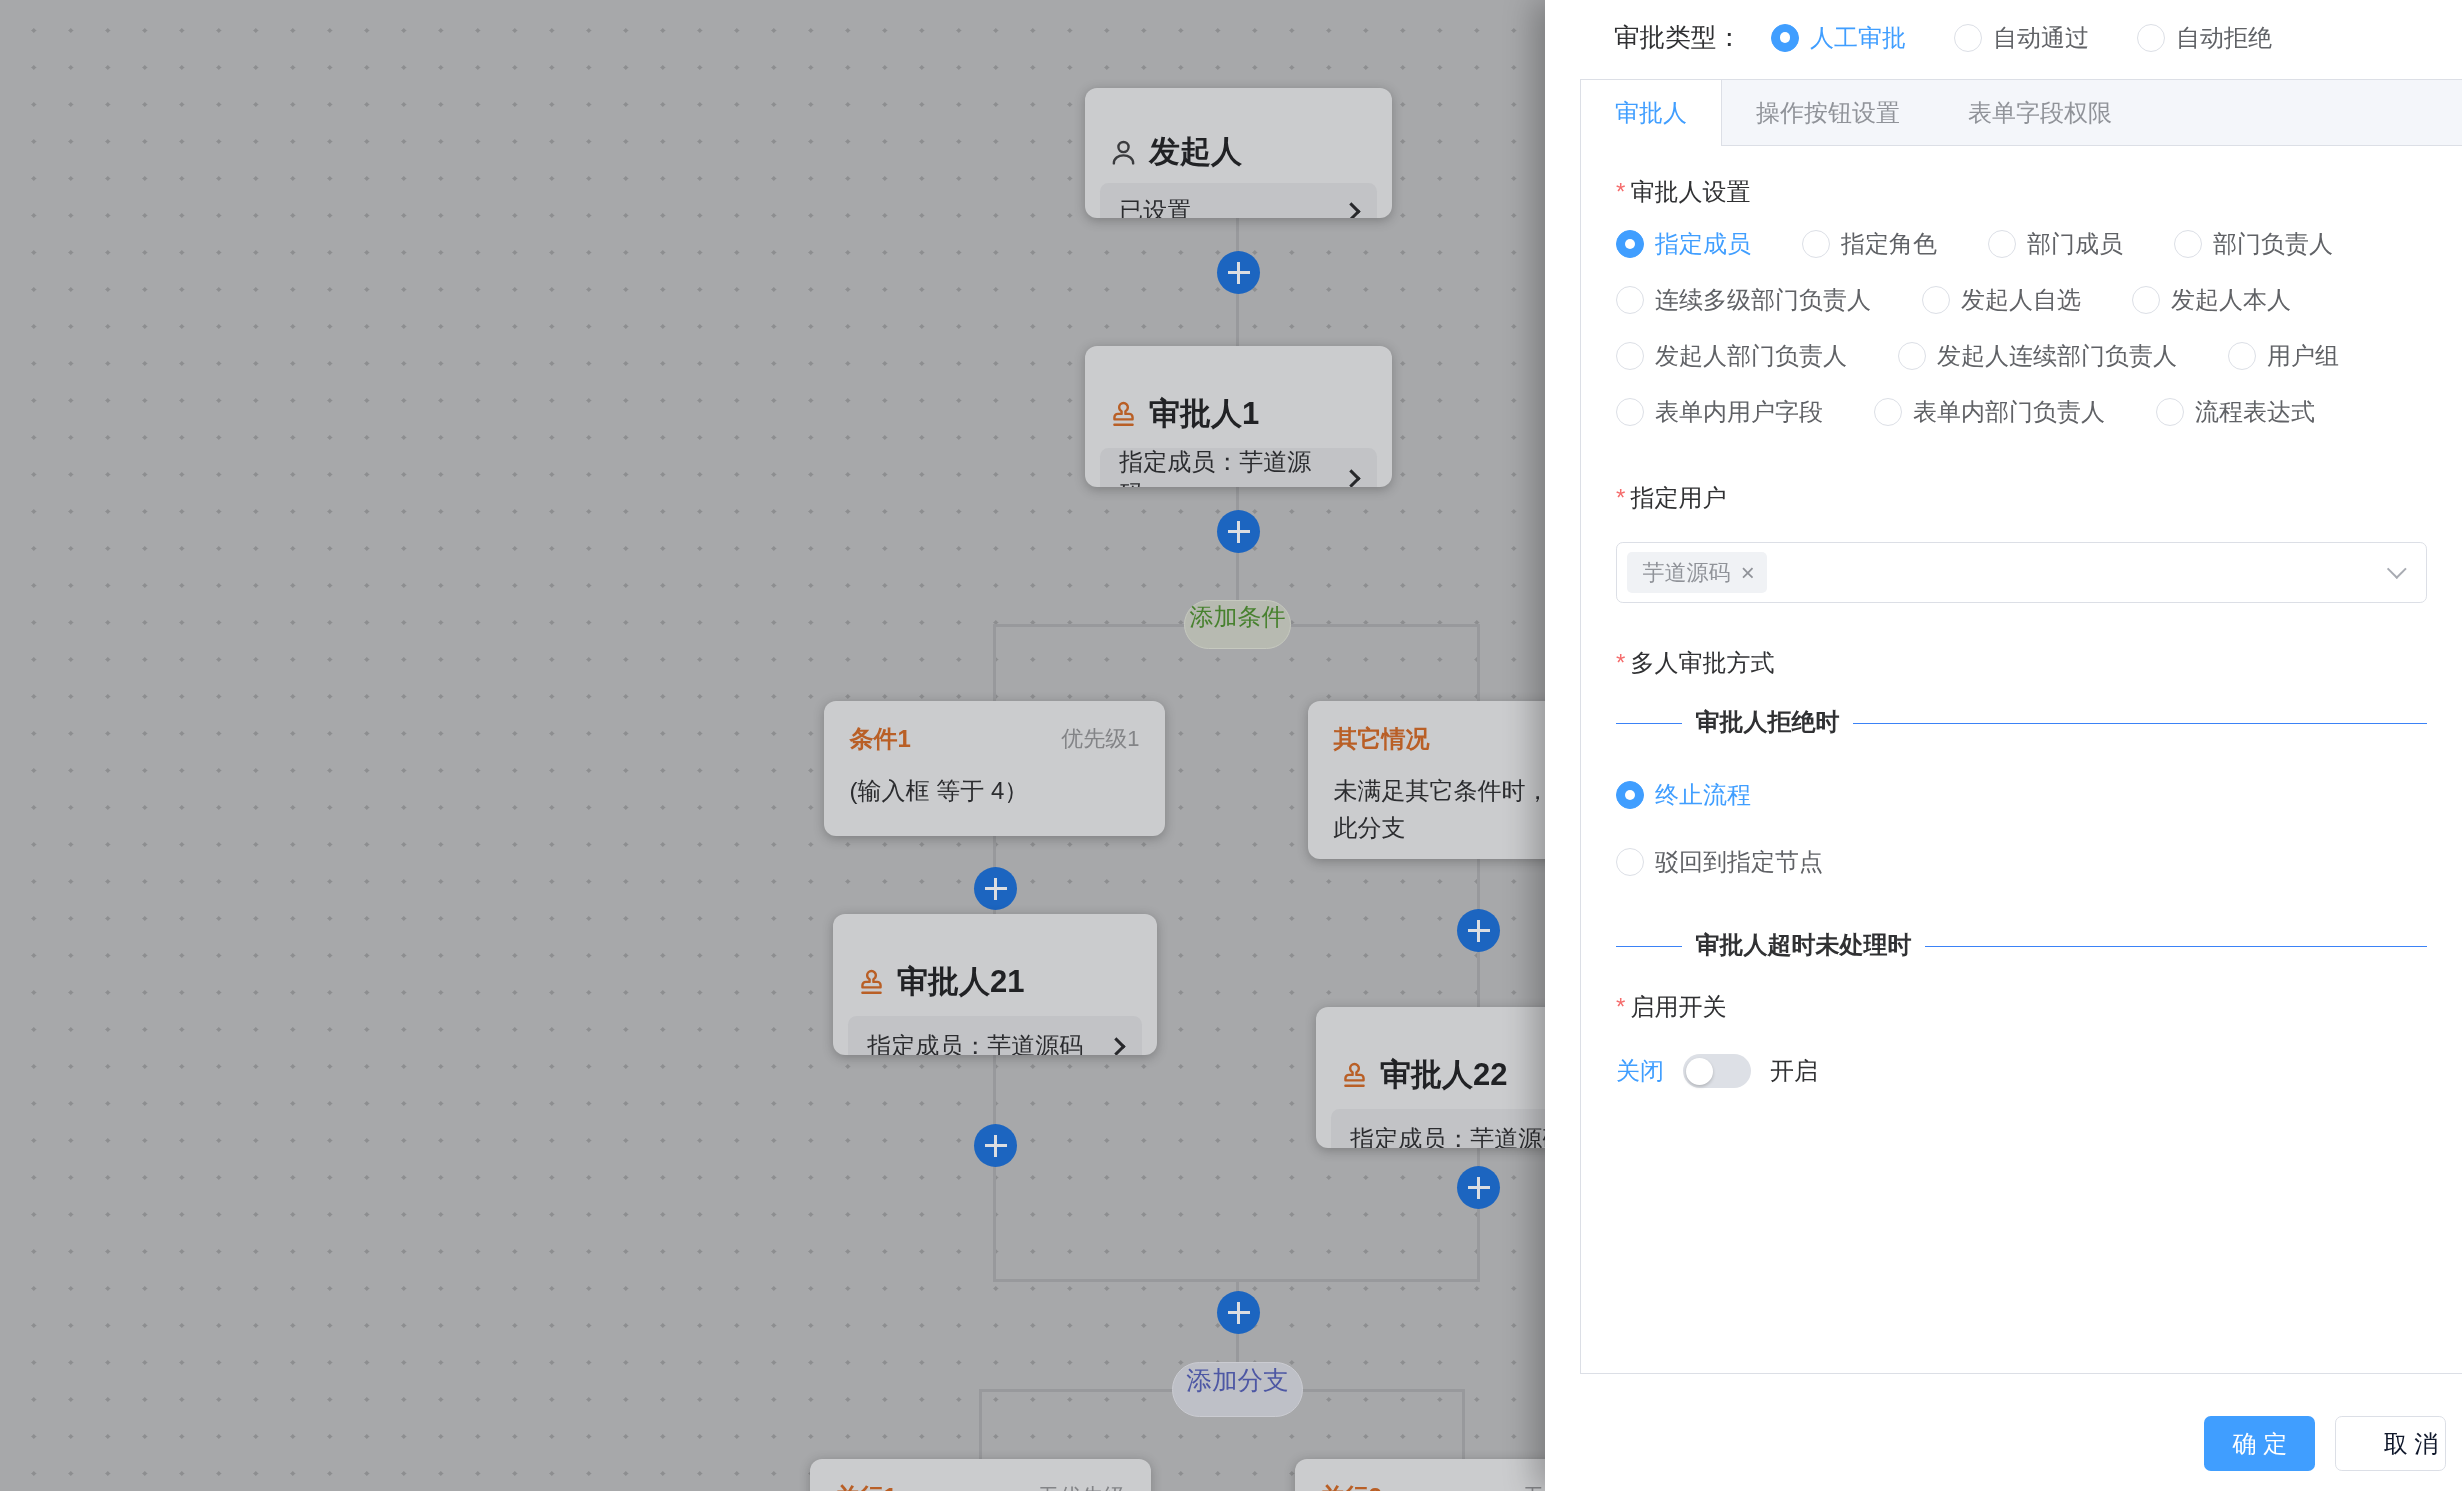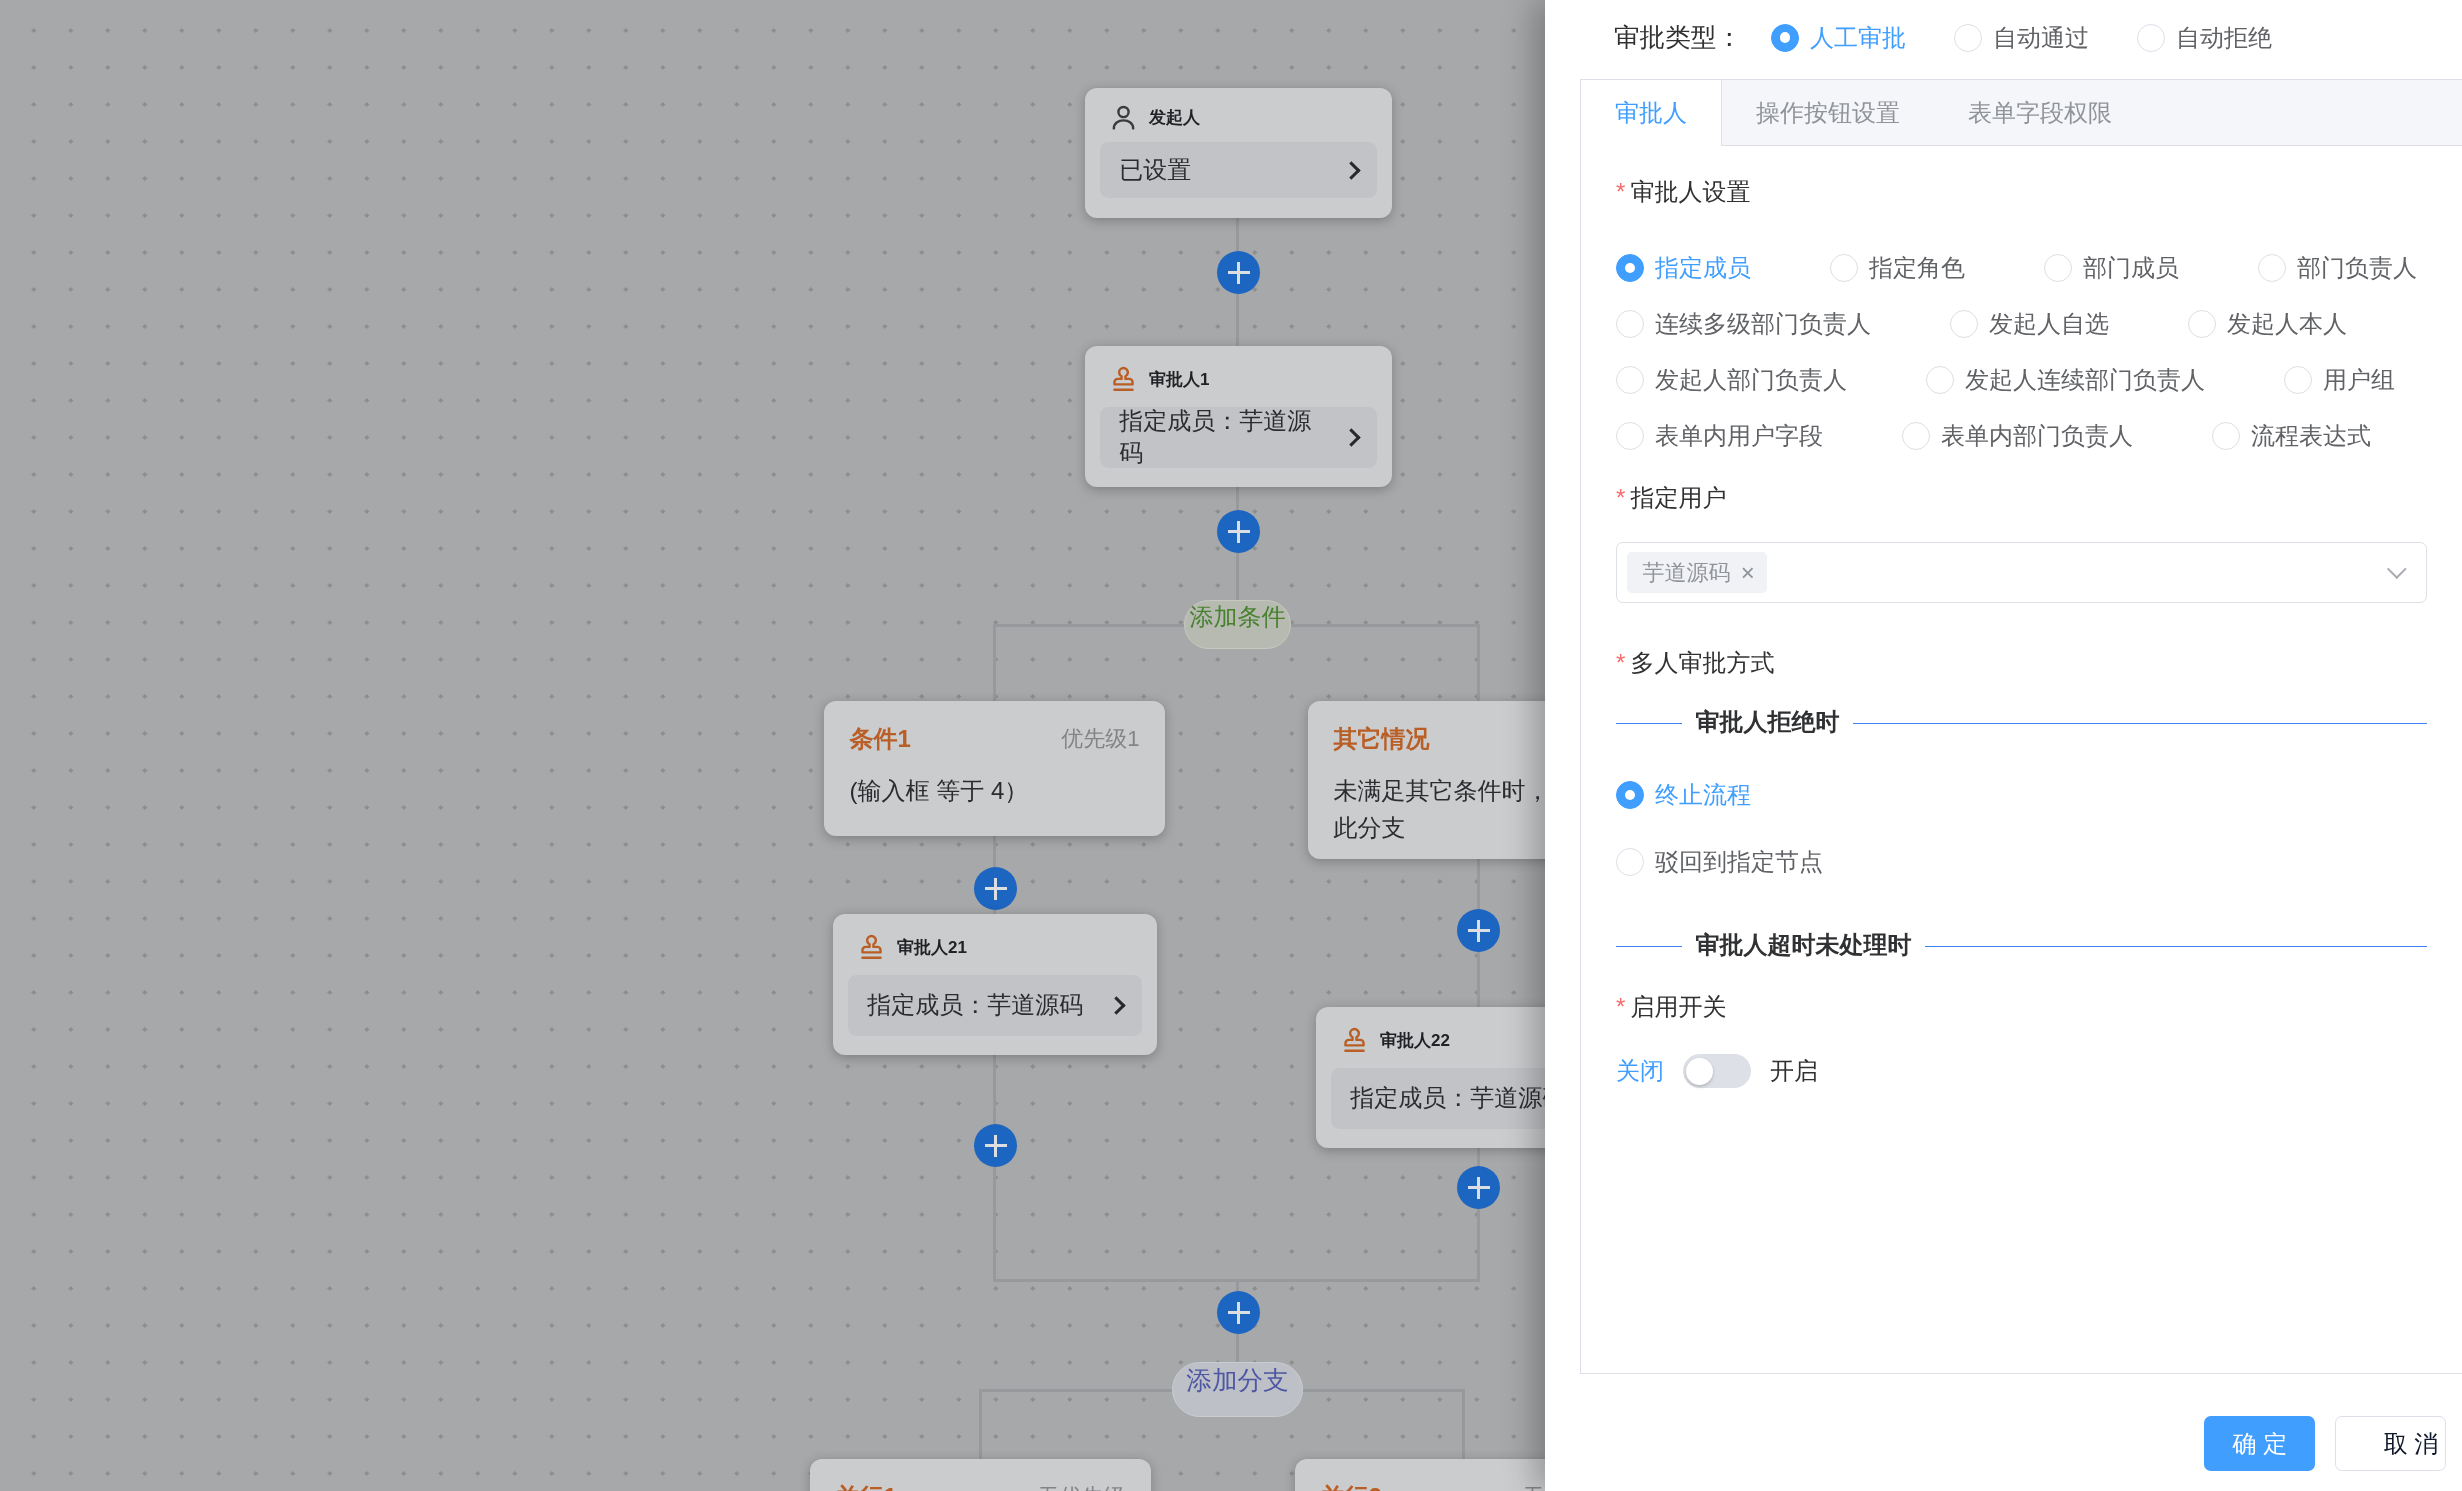--- a/index.html
+++ b/index.html
@@ -7,21 +7,21 @@
   body { font-family:"Liberation Sans","DejaVu Sans",sans-serif; }
   #app { position:relative; width:2462px; height:1491px; background:#a7a8aa; }
 
   
   .canvas { position:absolute; left:0; top:0; width:1545px; height:1491px; overflow:hidden;
     background-color:#a7a8aa;
     background-image:radial-gradient(#8d8e90 2.1px, transparent 2.2px);
     background-size:37px 37px; background-position:15.3px 12px; }
   .cline { position:absolute; background:#98999c; }
   .node { position:absolute; background:#cbccce; border-radius:12px; box-shadow:0 2.6px 10.2px rgba(35,36,38,.30); overflow:hidden; }
-  .node-header { display:flex; align-items:center; gap:11px; padding:19px 24px 0; font-size:17px; font-weight:600; color:#212225; }
+  .node-header { display:flex; align-items:center; gap:11px; padding:19px 24px 0; font-size:31px; font-weight:600; color:#212225;margin-top:28px; }
   .node-body { margin:12.8px 15.3px 15.3px; background:#c2c3c6; border-radius:8.5px; height:61px;
     display:flex; align-items:center; justify-content:space-between; padding:0 19px; font-size:24px; color:#2b2c2f; }
   .chev-right { width:12.8px; height:12.8px; border-top:3.4px solid #27282b; border-right:3.4px solid #27282b; transform:rotate(45deg); flex:none; margin-left:12px; }
   .cond-header { display:flex; align-items:center; justify-content:space-between; padding:22px 25.6px 0; }
   .cond-title { font-size:24px; font-weight:700; color:#b95f26; }
   .cond-priority { font-size:22px; color:#838487; }
   .cond-body { margin:17px 25.6px 19px; font-size:24px; color:#2b2c2f; line-height:37px; }
   .plus-btn { position:absolute; width:43px; height:43px; border-radius:50%; background:#1c65c0;
     display:flex; align-items:center; justify-content:center; }
   .plus-btn::before { content:""; position:absolute; width:22px; height:2.6px; background:#dcdee1; }
@@ -44,21 +44,21 @@
   .radio.selected .rlabel { color:var(--primary); }
 
   .tabs-box { position:absolute; left:35px; top:79px; right:0; bottom:117px; border:0.9px solid #dcdfe6; border-right:none; background:#fff; }
   .tabs-header { height:66px; background:#f4f6fa; border-bottom:0.9px solid #dcdfe6; display:flex; }
   .tab { height:66px; display:flex; align-items:center; padding:0 34px; font-size:24px; color:#909399; cursor:pointer; }
   .tab.active { background:#fff; color:var(--primary); border-right:0.9px solid #dcdfe6; margin-bottom:-0.9px; }
   .tab-pane { position:relative; height:1189px; overflow:hidden; padding:29px 36px 0 35px; }
 
   .form-label { display:flex; align-items:center; height:34px; font-size:24px; color:#303133; font-weight:500; }
   .form-label .req { color:#f56c6c; margin-right:5.1px; font-size:24px; }
-  .radio-grid-row { display:flex; align-items:flex-end; gap:79px; height:56px; }
+  .radio-grid-row { display:flex; align-items:flex-start; gap:51px; height:56px; }
   .radio-grid { margin-top:19px; }
   .v-options { margin-top:13.6px; }
   .v-options .radio { height:55px; }
   .v-options2 { margin-top:44px; }
   .v-options2 .radio { height:55px; margin-bottom:12px; }
 
   .select-box { margin-top:27px; height:61px; border:1.7px solid #dcdfe6; border-radius:6.8px; display:flex; align-items:center; padding:0 48px 0 10.2px; position:relative; background:#fff; cursor:pointer; }
   .tag { display:flex; align-items:center; gap:10.2px; background:#f0f2f5; border-radius:5.1px; height:41px; padding:0 12px 0 15.3px; font-size:22px; color:#909399; }
   .tag .tag-close { font-size:24px; color:#909399; cursor:pointer; line-height:1; }
   .select-arrow { position:absolute; right:22px; top:50%; width:13.6px; height:13.6px; margin-top:-10.2px;

